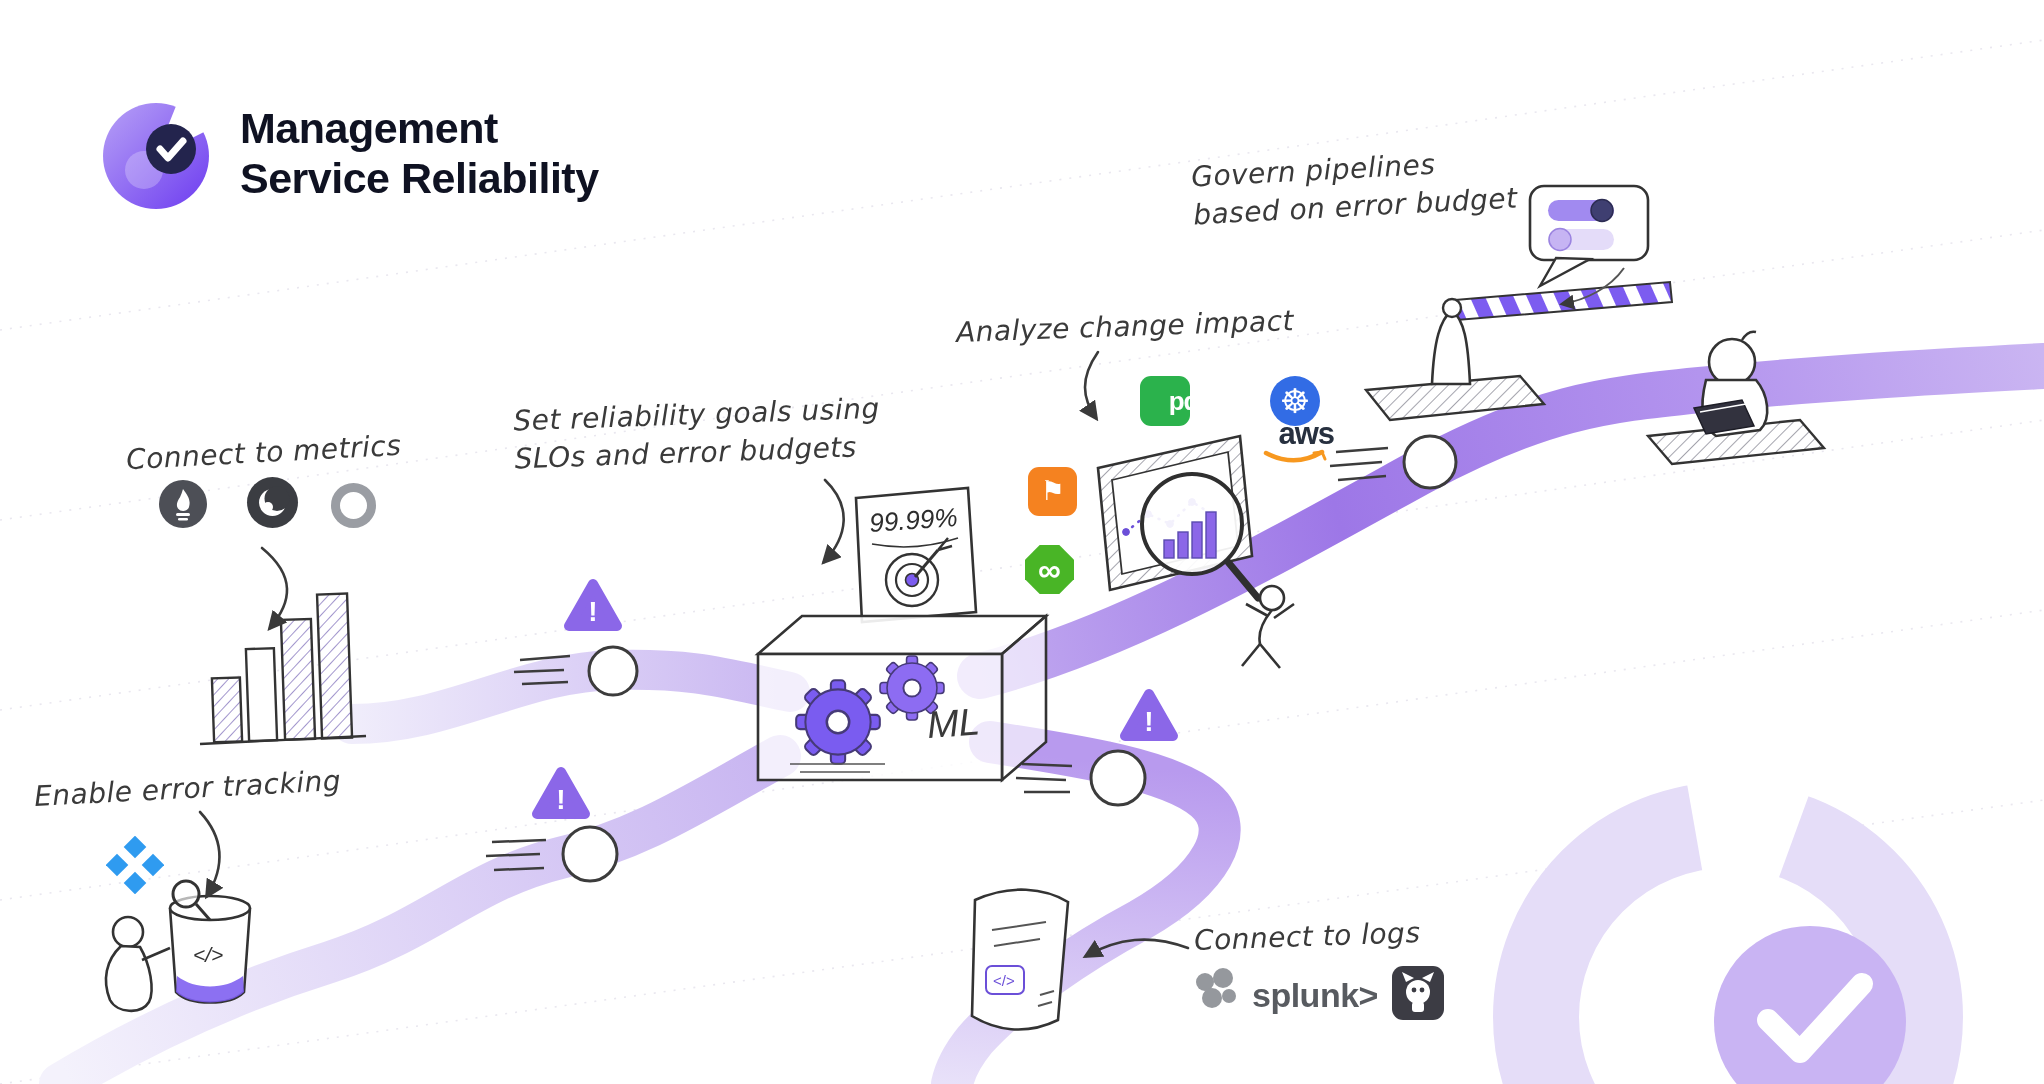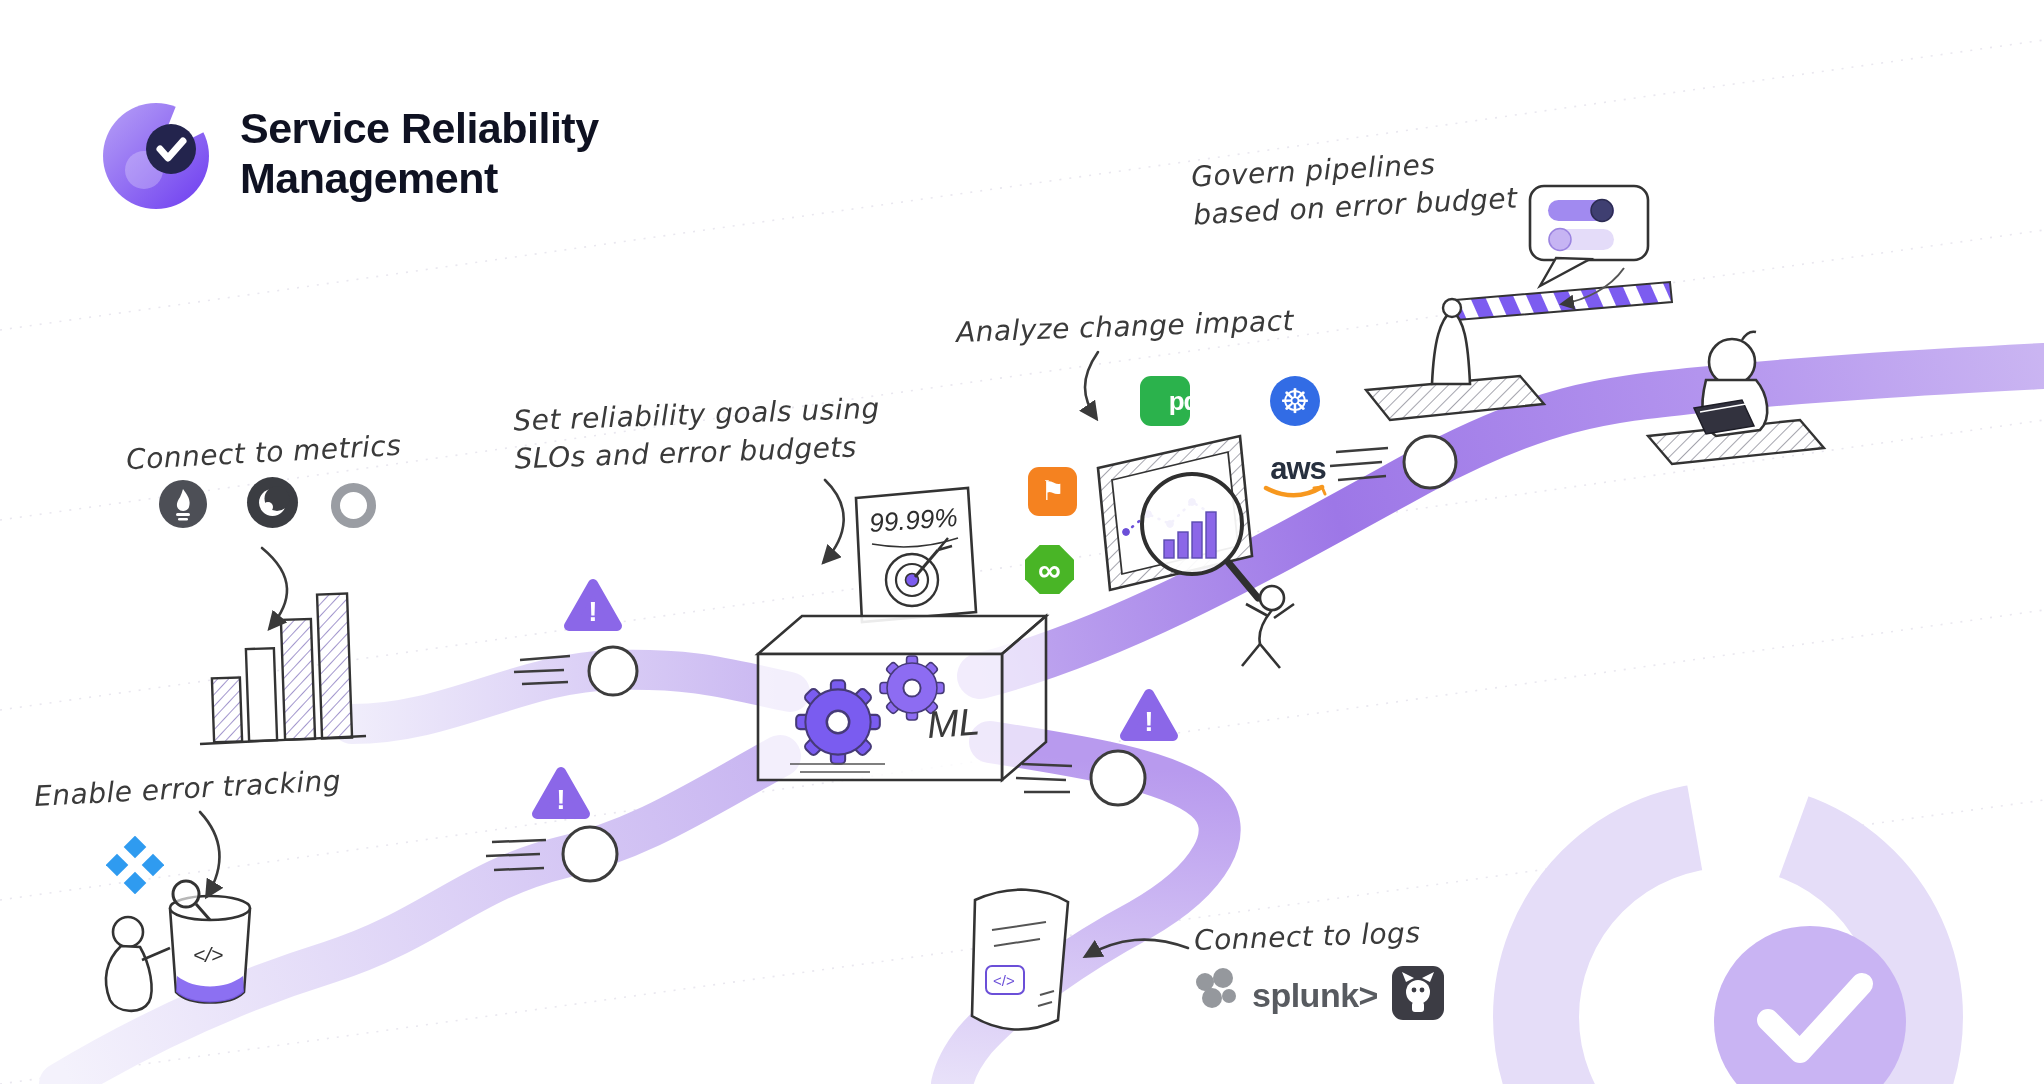--- a/index.html
+++ b/index.html
@@ -17,21 +17,21 @@
   .circ{position:absolute;display:flex;align-items:center;justify-content:center;border-radius:50%;}
   .pd-icon{left:1140px;top:376px;width:50px;height:50px;background:#2bb24c;}
   .pd-icon span{color:#fff;font-weight:700;font-size:26px;letter-spacing:-1px;margin-left:37px;}
   .k8s-icon{left:1270px;top:376px;width:50px;height:50px;background:#326ce5;}
   .k8s-icon span{color:#fff;font-size:34px;line-height:1;}
   .flag-icon{left:1028px;top:467px;width:49px;height:49px;background:#f58220;}
   .flag-icon span{color:#fff;font-size:27px;line-height:1;}
   .inf-icon{left:1025px;top:545px;width:49px;height:49px;background:#49b526;border-radius:0;
             clip-path:polygon(30% 0,70% 0,100% 30%,100% 70%,70% 100%,30% 100%,0 70%,0 30%);}
   .inf-icon span{color:#fff;font-size:32px;font-weight:700;line-height:1;}
-  .aws{left:1262px;top:453px;width:72px;text-align:center;}
+  .aws{left:1262px;top:418px;width:72px;text-align:right;}
   .aws .aws-word{font-size:31px;font-weight:700;color:#27303f;letter-spacing:-1px;line-height:1;}
   .splunk{left:1252px;top:976px;font-size:34px;font-weight:700;color:#585b60;letter-spacing:-.5px;}
   .dd-icon{left:1392px;top:966px;width:52px;height:54px;background:#3c3c44;}
   .et-icon{left:106px;top:836px;width:58px;height:58px;}
   .metric-icon-1{left:159px;top:480px;width:48px;height:48px;background:#4d4f56;}
   .metric-icon-2{left:247px;top:477px;width:51px;height:51px;background:#3b3d42;}
   .metric-icon-3{left:331px;top:483px;width:45px;height:45px;background:#fff;border:9px solid #9a9da3;box-sizing:border-box;}
 </style>
 </head>
 <body>
@@ -282,22 +282,22 @@
   <svg width="112" height="112" viewBox="0 0 112 112">
     <circle cx="56" cy="56" r="53" fill="url(#gLogo)"></circle>
     <polygon points="56,56 80,-4 112,28" fill="#ffffff"></polygon>
     <circle cx="44" cy="70" r="19" fill="#ffffff" opacity=".25"></circle>
     <circle cx="71" cy="49" r="25" fill="#23244d"></circle>
     <path d="M60,49 L68,58 L83,41" fill="none" stroke="#ffffff" stroke-width="7" stroke-linecap="round" stroke-linejoin="round"></path>
   </svg>
 </div>
 
 <div class="abs title">
+  <div>Management</div>
   <div>Service Reliability</div>
-  <div>Management</div>
 </div>
 
 <div class="hand" style="left:126px;top:434px;transform:rotate(-3deg);">Connect to metrics</div>
 <div class="hand" style="left:34px;top:770px;transform:rotate(-3deg);">Enable error tracking</div>
 <div class="hand" style="left:514px;top:396px;transform:rotate(-2deg);">
   <div>Set reliability goals using</div>
   <div>SLOs and error budgets</div>
 </div>
 <div class="hand" style="left:956px;top:308px;transform:rotate(-2deg);">Analyze change impact</div>
 <div class="hand" style="left:1192px;top:150px;transform:rotate(-3deg);">

